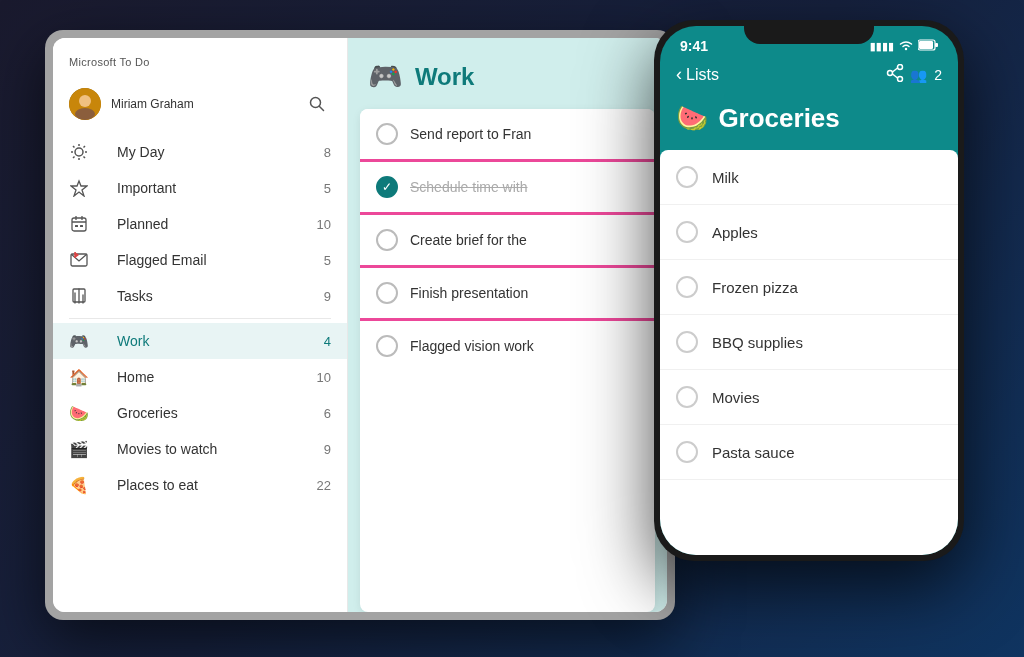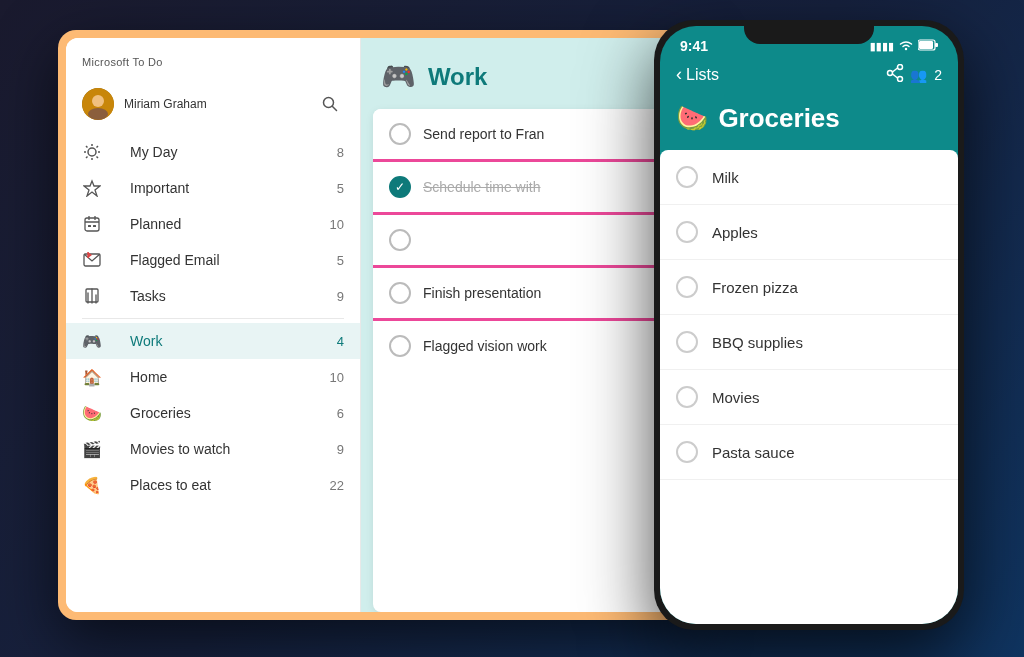--- a/index.html
+++ b/index.html
@@ -9,25 +9,25 @@
       background: #1a1a2e;
       font-family: 'Segoe UI', Arial, sans-serif;
       overflow: hidden;
       position: relative;
       background: linear-gradient(135deg, #1a1a2e 0%, #16213e 50%, #0f3460 100%);
     }
 
     
     .tablet {
       position: absolute;
-      left: 58px;
+      left: 45px;
       top: 30px;
       width: 630px;
       height: 590px;
-      background: #fdba74;
+      background: #a3a3a3;
       border-radius: 18px;
       box-shadow: 0 20px 60px rgba(0,0,0,0.6);
       overflow: hidden;
     }
     .tablet-inner {
       position: absolute;
       top: 8px;
       left: 8px;
       right: 8px;
       bottom: 8px;
@@ -209,21 +209,21 @@
       background: #ccc;
       border-radius: 2px;
     }
 
     
     .phone {
       position: absolute;
       right: 60px;
       top: 20px;
       width: 310px;
-      height: 610px;
+      height: 541px;
       background: #1a1a1a;
       border-radius: 40px;
       box-shadow: 0 25px 70px rgba(0,0,0,0.7);
       overflow: hidden;
       padding-left: 41px;
     }
     .phone-notch {
       position: absolute;
       top: 0;
       left: 50%;
@@ -466,20 +466,21 @@
         <div class="task-item">
           <div class="task-circle"></div>
           <span class="task-text">Send report to Fran</span>
         </div>
         <div class="task-item">
           <div class="task-circle completed">✓</div>
           <span class="task-text completed">Schedule time with</span>
         </div>
         <div class="task-item">
           <div class="task-circle"></div>
+          <span class="task-text">Create brief for the</span>
         </div>
         <div class="task-item">
           <div class="task-circle"></div>
           <span class="task-text">Finish presentation</span>
         </div>
         <div class="task-item">
           <div class="task-circle"></div>
           <span class="task-text">Flagged vision work</span>
         </div>
       </div>

